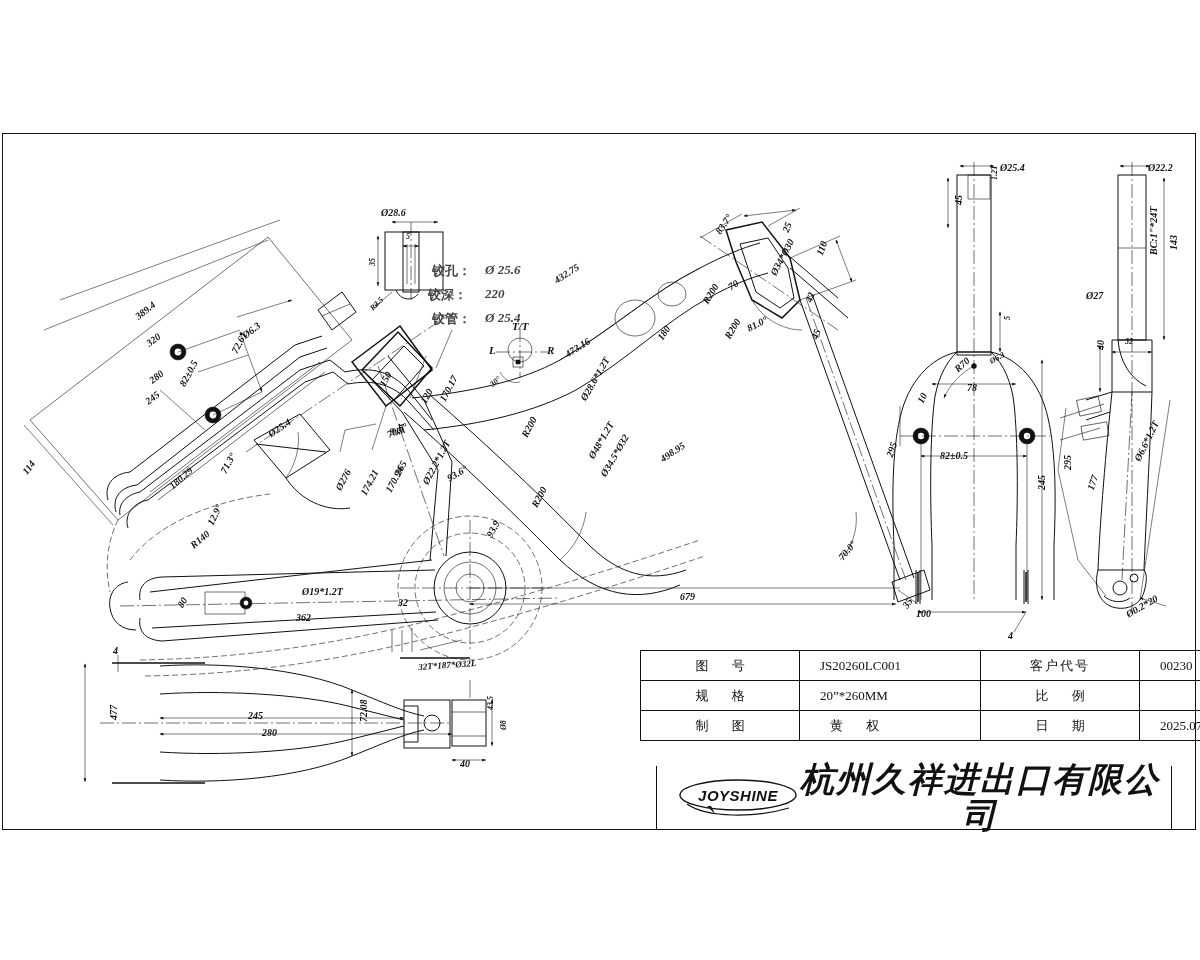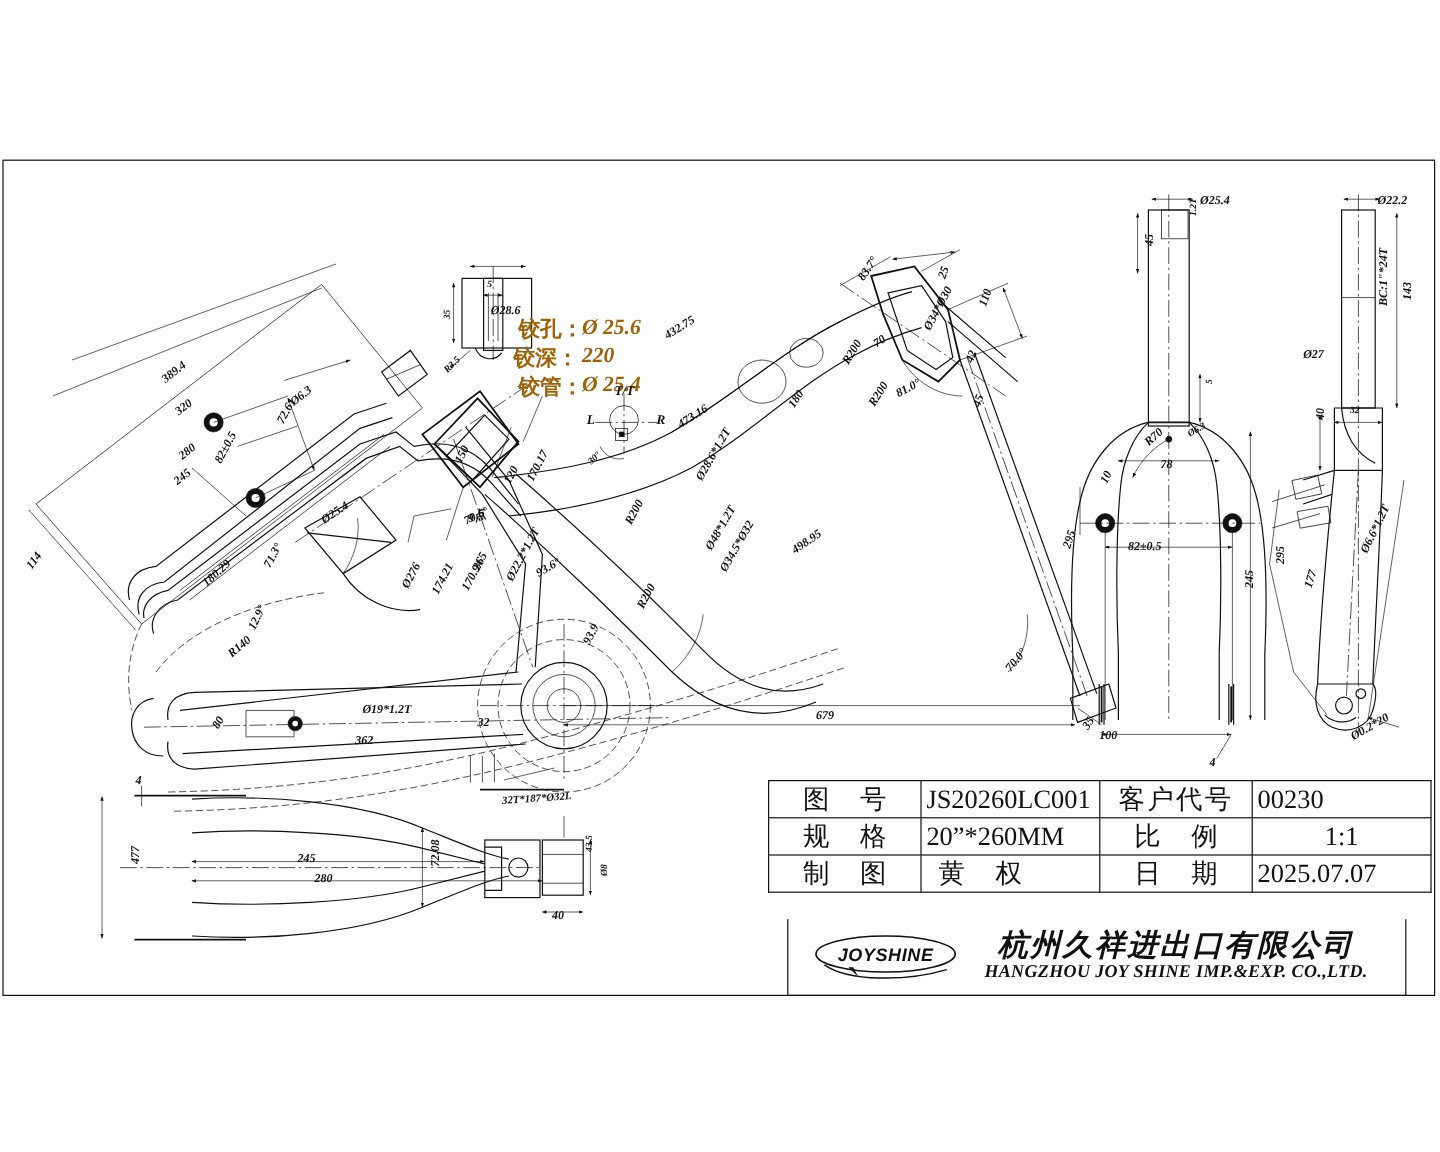--- a/index.html
+++ b/index.html
@@ -9,47 +9,47 @@
   
   #border{position:absolute;left:2px;top:133px;width:1194px;height:697px;
           border:1.6px solid #111;box-sizing:border-box;}
 
   svg.dwg{position:absolute;left:0;top:0;width:1200px;height:960px;overflow:visible;}
 
   
   #titleblock{position:absolute;left:640px;top:650px;width:516px;height:180px;
               box-sizing:border-box;}
   table.tb{border-collapse:collapse;width:516px;table-layout:fixed;}
-  table.tb td{border:1.3px solid #111;height:29px;padding:0 4px;
-              font-size:22px;color:#111;white-space:nowrap;overflow:hidden;}
+  table.tb td{border:1.3px solid #111;height:29px;padding:0 20px;
+              font-size:13px;color:#111;white-space:nowrap;overflow:hidden;}
   td.lbl{text-align:center;letter-spacing:10px;text-indent:10px;width:118px;font-size:20px;}
   td.val{text-align:left;padding-left:8px;width:140px;font-size:19px;}
   td.valc{text-align:center;width:140px;font-size:19px;}
   td.lbl2{text-align:center;letter-spacing:2px;width:118px;font-size:20px;}
   .sp{letter-spacing:10px;text-indent:10px;}
 
   #companyrow{position:absolute;left:640px;top:766px;width:516px;height:64px;
               box-sizing:border-box;border:1.3px solid #111;border-top:none;
               display:flex;align-items:center;margin-left:16px;}
   #logo{width:122px;height:48px;margin-left:20px;flex:0 0 auto;position:relative;}
   #cnames{flex:1 1 auto;text-align:center;padding-right:10px;}
-  .cn-cn{font-size:25px;font-weight:bold;font-style:italic;letter-spacing:2px;
+  .cn-cn{font-size:34px;font-weight:bold;font-style:italic;letter-spacing:2px;
          color:#111;line-height:1.05;font-family:"Liberation Serif",serif;}
   .cn-en{font-size:15px;font-weight:bold;font-style:italic;letter-spacing:.3px;
          color:#111;line-height:1.1;font-family:"Liberation Serif",serif;}
 
   
   .dim{position:absolute;font-family:"Liberation Serif",serif;font-style:italic;
        font-weight:bold;color:#111;white-space:nowrap;transform-origin:0 0;}
   .n{font-size:10px;}
   .n9{font-size:9px;}
   .n11{font-size:11px;}
   .n8{font-size:8px;}
   .note{position:absolute;font-family:"Liberation Serif",serif;font-weight:bold;
-        font-style:italic;color:#a16207;white-space:nowrap;font-size:18px;text-align:center;}
+        font-style:italic;color:#404040;white-space:nowrap;font-size:13px;text-align:center;}
   .noteCJK{font-family:"DejaVu Sans",sans-serif;font-weight:bold;font-style:normal;}
 </style>
 </head>
 <body>
 
 <div id="sheet">
 
   <div id="border"></div>
 
   <svg class="dwg" viewBox="0 0 1200 960">
@@ -304,21 +304,21 @@
     </g>
   </svg>
 
   <div class="note noteCJK" style="left:432px;top:262px;">铰孔：</div>
   <div class="note" style="left:485px;top:262px;">Ø 25.6</div>
   <div class="note noteCJK" style="left:428px;top:286px;">铰深：</div>
   <div class="note" style="left:485px;top:286px;">220</div>
   <div class="note noteCJK" style="left:432px;top:310px;">铰管：</div>
   <div class="note" style="left:485px;top:310px;">Ø 25.4</div>
 
-  <div class="dim n" style="left:409px;top:207px;margin-top:47px;">Ø28.6</div>
+  <div class="dim n" style="left:381px;top:207px;">Ø28.6</div>
   <div class="dim n8" style="left:406px;top:232px;">5</div>
   <div class="dim n8" style="left:368px;top:266px;transform:rotate(-90deg);">35</div>
   <div class="dim n8" style="left:368px;top:306px;transform:rotate(-45deg);">R3.5</div>
 
   <div class="dim n11" style="left:512px;top:320px;">T/T</div>
   <div class="dim n11" style="left:489px;top:344px;">L</div>
   <div class="dim n11" style="left:547px;top:344px;">R</div>
   <div class="dim n8" style="left:488px;top:382px;transform:rotate(-42deg);">30°</div>
 
   <div class="dim n" style="left:133px;top:313px;transform:rotate(-38deg);">389.4</div>
@@ -438,17 +438,16 @@
     <div id="logo">
       <svg viewBox="0 0 122 48" width="122" height="48">
         <ellipse cx="61" cy="21" rx="58" ry="15" fill="none" stroke="#111" stroke-width="1.4"></ellipse>
         <path d="M10 30 C30 44 78 44 112 34" fill="none" stroke="#111" stroke-width="1.2"></path>
         <path d="M30 32 L38 40 L34 32 z" fill="#111"></path>
         <text x="61" y="27" text-anchor="middle" font-family="Liberation Sans, sans-serif" font-size="15" font-weight="bold" font-style="italic" fill="#111" letter-spacing="0.5">JOYSHINE</text>
       </svg>
     </div>
     <div id="cnames">
       <div class="cn-cn">杭州久祥进出口有限公司</div>
-      <div class="cn-en">HANGZHOU JOY SHINE IMP.&amp;EXP. CO.,LTD.</div>
     </div>
   </div>
 
 </div>
 
 </body></html>

